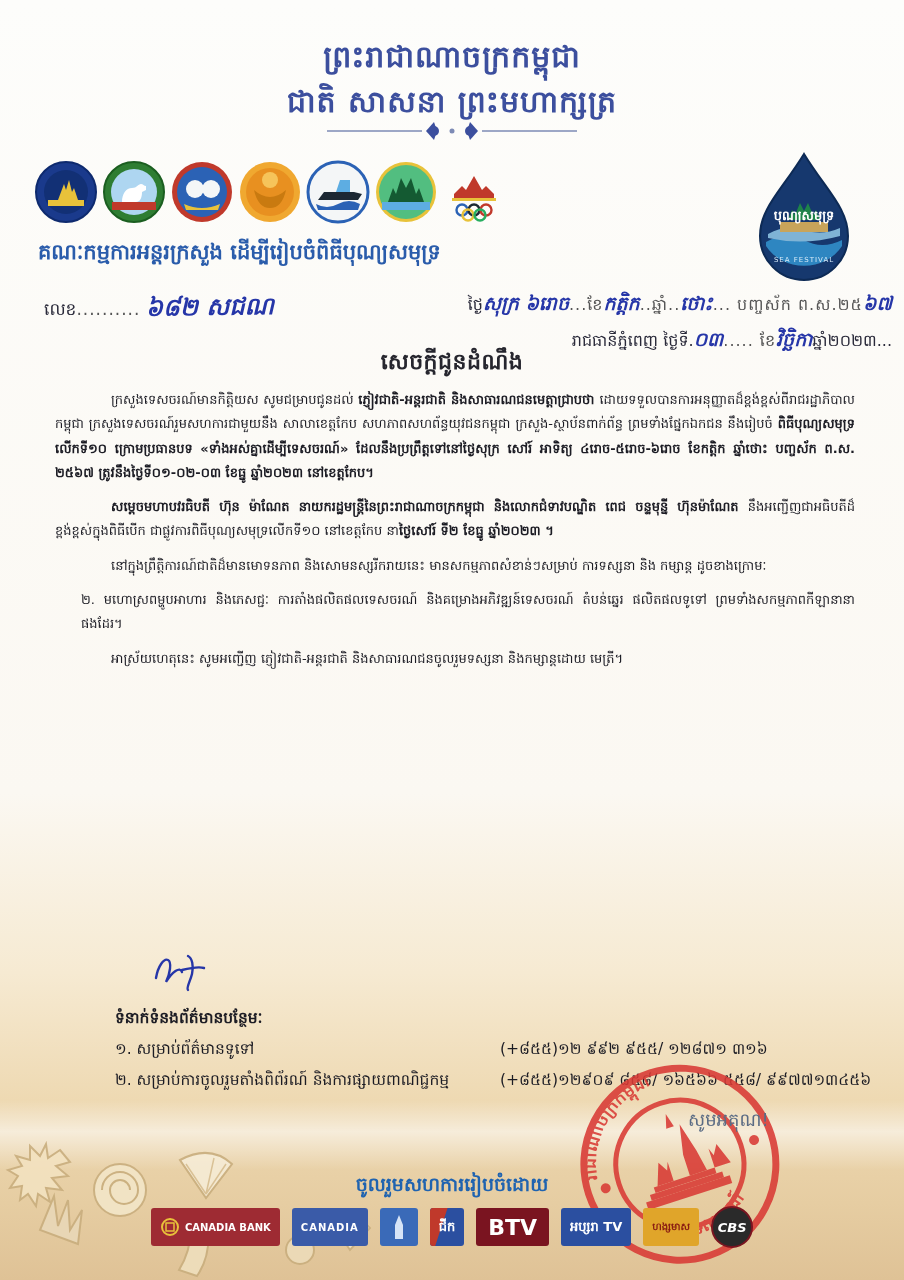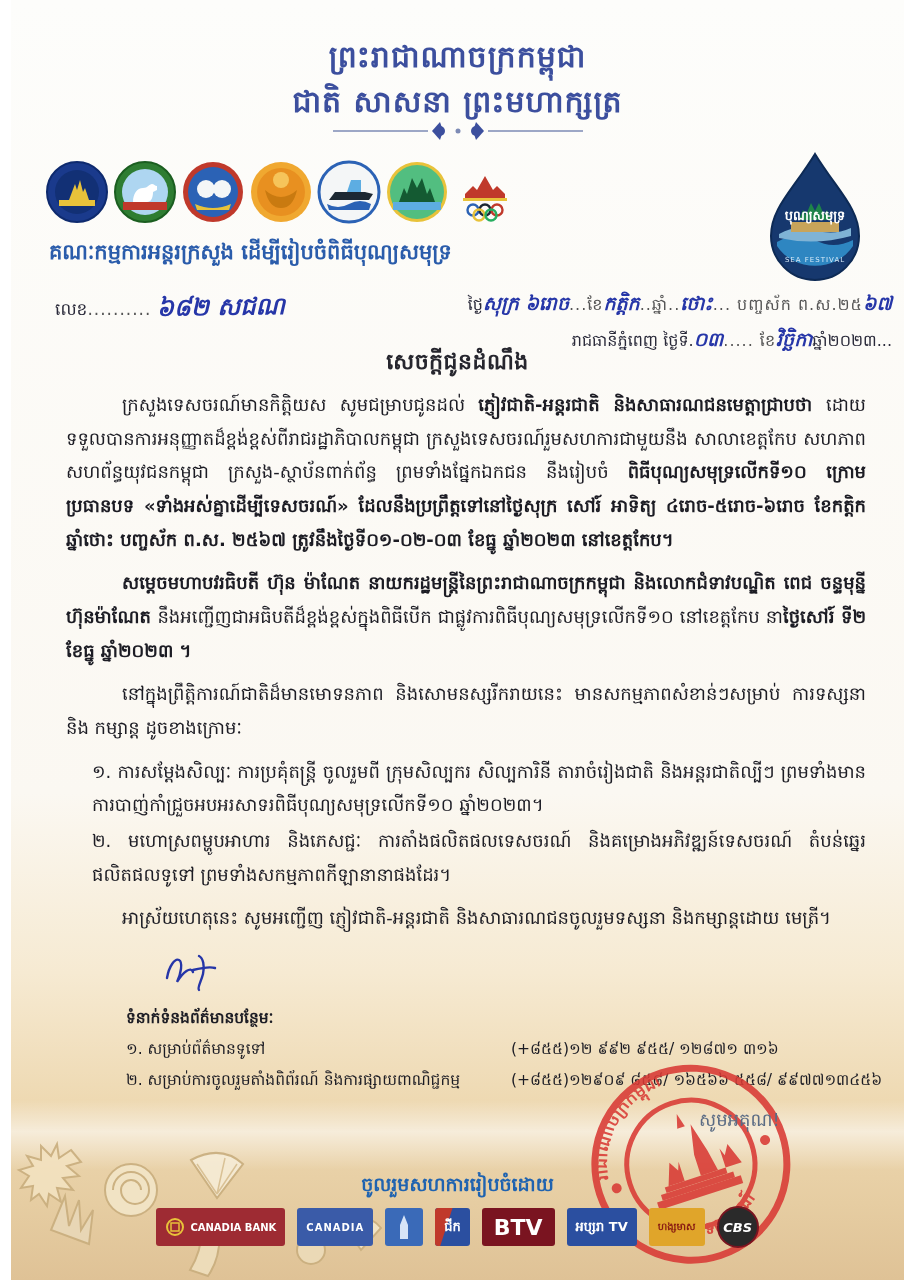--- a/index.html
+++ b/index.html
@@ -1,19 +1,19 @@
 <!DOCTYPE html>
 <html><head>
 <meta charset="utf-8">
 <style>
   html,body{margin:0;padding:0;}
   body{width:904px;height:1280px;position:relative;overflow:hidden;
        font-family:"DejaVu Sans","Liberation Sans",sans-serif;color:#22222a;}
   .page{position:absolute;inset:0;
-        background:linear-gradient(180deg,#fdfdfb 0%,#fbf8f2 62%,#f6ead2 76%,#eed9b2 86%,#e6cda2 94%,#dfc296 100%);margin-left:11px;}
+        background:linear-gradient(180deg,#fdfdfb 0%,#fbf8f2 62%,#f6ead2 76%,#eed9b2 86%,#e6cda2 94%,#dfc296 100%);}
   .foam{position:absolute;left:0;right:0;top:1100px;height:70px;
         background:linear-gradient(180deg,rgba(255,255,255,0) 0%,rgba(255,255,255,.55) 45%,rgba(255,255,255,0) 100%);}
   
   .motto{position:absolute;top:34px;left:0;width:100%;text-align:center;
          color:#3c4f9e;font-weight:bold;line-height:1.5;font-size:30px;letter-spacing:1px;}
   .divider{position:absolute;top:118px;left:0;width:100%;display:flex;justify-content:center;}
   
   .seals{position:absolute;left:34px;top:160px;display:flex;gap:4px;align-items:center;}
   .seal{width:64px;height:64px;}
   
@@ -24,21 +24,21 @@
   .refline{position:absolute;left:44px;top:292px;font-size:17px;color:#2a2a3a;}
   .dots{color:#555;letter-spacing:1px;}
   .hw{color:#2636a8;font-style:italic;font-weight:bold;}
   .ref-hw{font-size:24px;display:inline-block;transform:rotate(-1deg);}
   .dateblock{position:absolute;right:12px;top:285px;text-align:right;font-size:16px;color:#2a2a3a;line-height:1.9;}
   .hw-date{font-size:19px;}
   
   .doc-title{position:absolute;top:348px;left:0;width:100%;text-align:center;
              font-size:22px;font-weight:bold;color:#26262e;letter-spacing:.5px;}
   
-  .body-text{position:absolute;left:55px;top:388px;width:800px;font-size:18px;
+  .body-text{position:absolute;left:55px;top:388px;width:800px;font-size:13px;
              line-height:1.87;text-align:justify;color:#1c1c24;}
   .body-text p{margin:0 0 10px 0;text-indent:56px;}
   .b{font-weight:bold;}
   .list{margin:0 0 10px 26px;padding:0;list-style:none;}
   .list li{margin-bottom:2px;padding-left:0;text-indent:0;}
   
   .sig{position:absolute;left:148px;top:948px;}
   
   .contacts{position:absolute;left:115px;top:1003px;font-size:15.5px;color:#1c1c24;line-height:2.0;}
   .contacts .hd{font-weight:bold;}
@@ -162,21 +162,20 @@
     </div>
   </div>
 
   <div class="doc-title">សេចក្តីជូនដំណឹង</div>
 
   <div class="body-text">
     <p><span>ក្រសួងទេសចរណ៍មានកិត្តិយស សូមជម្រាបជូនដល់ </span><span class="b">ភ្ញៀវជាតិ-អន្តរជាតិ និងសាធារណជនមេត្តាជ្រាបថា </span><span>ដោយទទួលបានការអនុញ្ញាតដ៏ខ្ពង់ខ្ពស់ពីរាជរដ្ឋាភិបាលកម្ពុជា ក្រសួងទេសចរណ៍រួមសហការជាមួយនឹង សាលាខេត្តកែប សហភាពសហព័ន្ធយុវជនកម្ពុជា ក្រសួង-ស្ថាប័នពាក់ព័ន្ធ ព្រមទាំងផ្នែកឯកជន នឹងរៀបចំ </span><span class="b">ពិធីបុណ្យសមុទ្រលើកទី១០ ក្រោមប្រធានបទ «ទាំងអស់គ្នាដើម្បីទេសចរណ៍» ដែលនឹងប្រព្រឹត្តទៅនៅថ្ងៃសុក្រ សៅរ៍ អាទិត្យ ៤រោច-៥រោច-៦រោច ខែកត្តិក ឆ្នាំថោះ បញ្ចស័ក ព.ស. ២៥៦៧ ត្រូវនឹងថ្ងៃទី០១-០២-០៣ ខែធ្នូ ឆ្នាំ២០២៣ នៅខេត្តកែប។</span></p>
     <p><span class="b">សម្តេចមហាបវរធិបតី ហ៊ុន ម៉ាណែត នាយករដ្ឋមន្ត្រីនៃព្រះរាជាណាចក្រកម្ពុជា និងលោកជំទាវបណ្ឌិត ពេជ ចន្ទមុន្នី ហ៊ុនម៉ាណែត </span><span>នឹងអញ្ជើញជាអធិបតីដ៏ខ្ពង់ខ្ពស់ក្នុងពិធីបើក ជាផ្លូវការពិធីបុណ្យសមុទ្រលើកទី១០ នៅខេត្តកែប នា</span><span class="b">ថ្ងៃសៅរ៍ ទី២ ខែធ្នូ ឆ្នាំ២០២៣ ។</span></p>
     <p>នៅក្នុងព្រឹត្តិការណ៍ជាតិដ៏មានមោទនភាព និងសោមនស្សរីករាយនេះ មានសកម្មភាពសំខាន់ៗសម្រាប់ ការទស្សនា និង កម្សាន្ត ដូចខាងក្រោមៈ</p>
     <ul class="list">
-      <li>១. ការសម្តែងសិល្បៈ ការប្រគុំតន្ត្រី ចូលរួមពី ក្រុមសិល្បករ សិល្បការិនី តារាចំរៀងជាតិ និងអន្តរជាតិល្បីៗ ព្រមទាំងមានការបាញ់កាំជ្រួចអបអរសាទរពិធីបុណ្យសមុទ្រលើកទី១០ ឆ្នាំ២០២៣។</li>
       <li>២. មហោស្រពម្ហូបអាហារ និងភេសជ្ជៈ ការតាំងផលិតផលទេសចរណ៍ និងគម្រោងអភិវឌ្ឍន៍ទេសចរណ៍ តំបន់ឆ្នេរ ផលិតផលទូទៅ ព្រមទាំងសកម្មភាពកីឡានានាផងដែរ។</li>
     </ul>
     <p>អាស្រ័យហេតុនេះ សូមអញ្ជើញ ភ្ញៀវជាតិ-អន្តរជាតិ និងសាធារណជនចូលរួមទស្សនា និងកម្សាន្តដោយ មេត្រី។</p>
   </div>
 
   <svg class="sig" width="60" height="44" viewBox="0 0 60 44">
     <path d="M8 30c2-12 8-20 12-18s2 14-2 22c6-10 14-16 16-10" fill="none" stroke="#2636a8" stroke-width="2.4" stroke-linecap="round"></path>
     <path d="M40 8c4 2 6 10 4 18s-6 14-4 16m-6-20c8-2 16-4 22-2" fill="none" stroke="#2636a8" stroke-width="2.4" stroke-linecap="round"></path>
   </svg>
 

